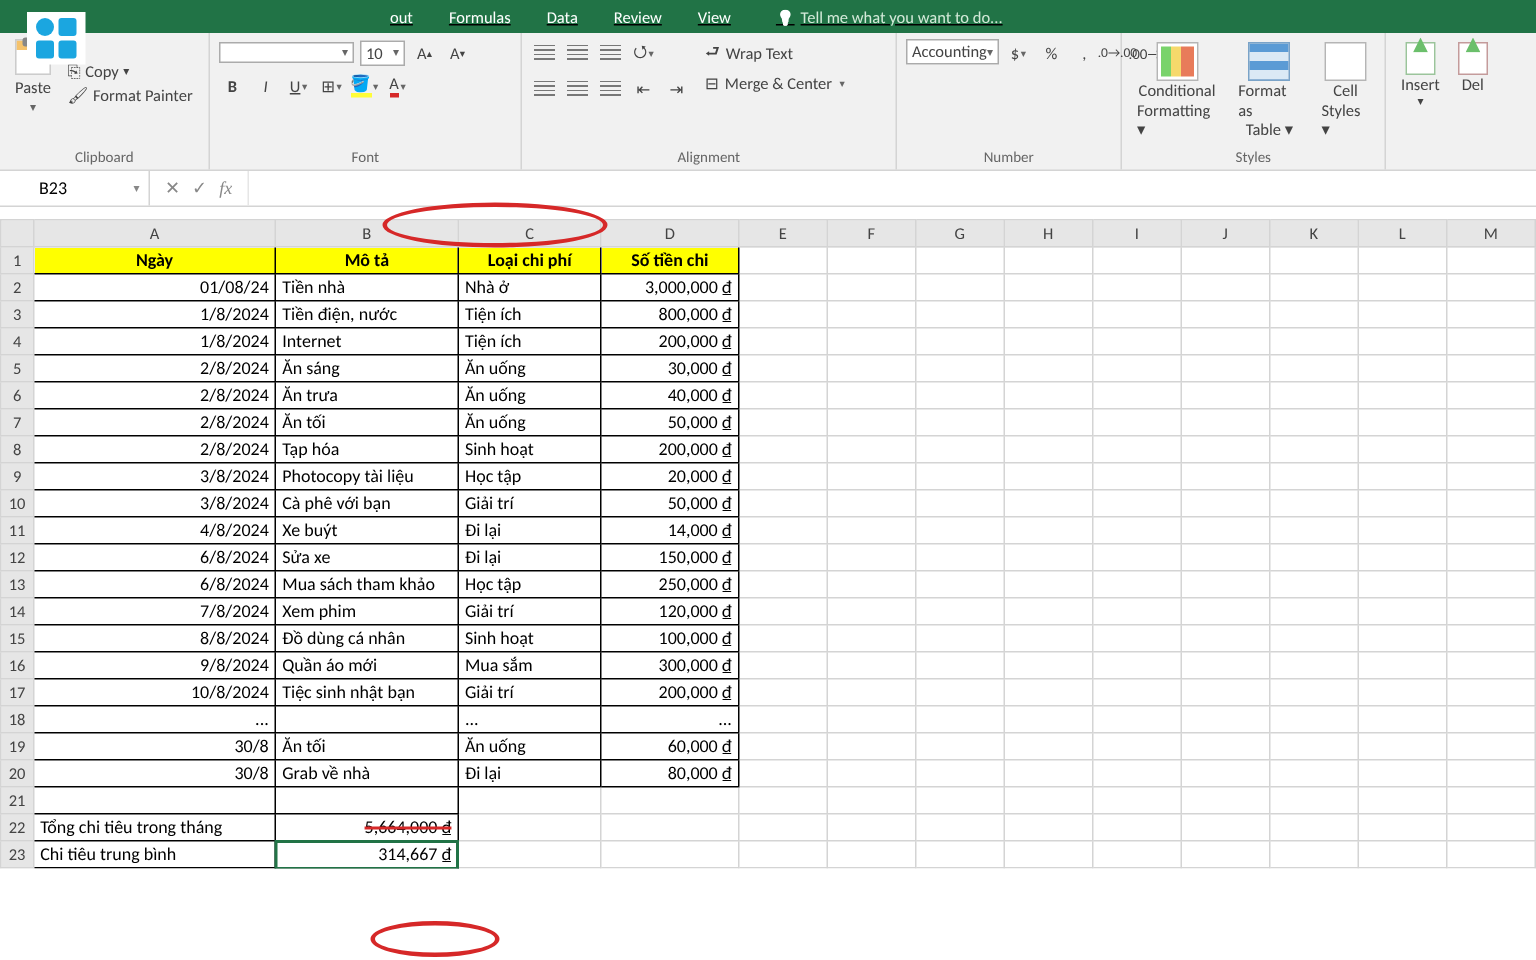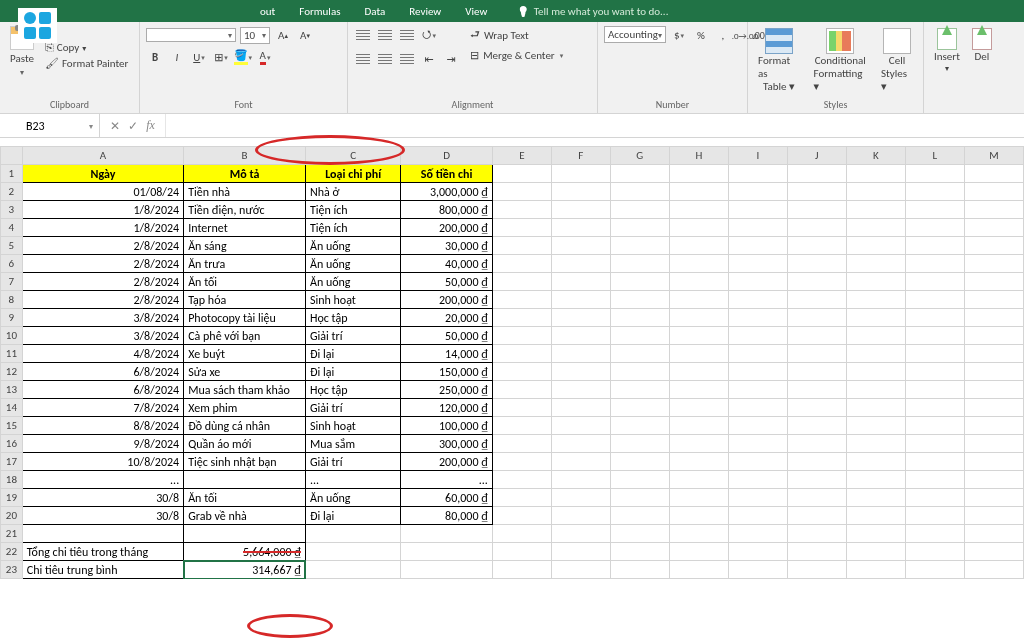--- a/index.html
+++ b/index.html
@@ -6,21 +6,21 @@
 body { background: #fff; overflow: hidden; width: 1024px; height: 640px; position: relative; }
 
 
 .logo { position: absolute; top: 8px; left: 18px; z-index: 100; display: flex; align-items: center; gap: 8px; background: #fff; padding: 4px 6px; }
 .logo-dots { display: grid; grid-template-columns: repeat(2, 12px); grid-template-rows: repeat(2, 12px); gap: 3px; }
 .logo-dots span { background: #1ba6e0; border-radius: 2px; }
 .logo-dots span:nth-child(1){ border-radius:50%; }
 .logo-text { font-size: 22px; font-weight: 700; letter-spacing: 1px; color: #1ba6e0; }
 
 
-.tabbar { background: #217346; height: 22px; display: flex; align-items: center; padding-left: 248px; gap: 0; }
+.tabbar { background: #217346; height: 22px; display: flex; align-items: center; padding-left: 248px; gap: 0; text-decoration: underline; }
 .tab { color: #fff; font-size: 11px; padding: 4px 12px; cursor: pointer; }
 .tellme { color: #d4ead9; font-size: 11px; padding-left: 18px; display: flex; align-items: center; gap: 4px; }
 .tellme::before { content: "💡"; font-size: 10px; filter: grayscale(1) brightness(2.2); }
 
 
 .ribbon { background: #f1f1f1; height: 92px; border-bottom: 1px solid #d4d4d4; display: flex; }
 .group { border-right: 1px solid #d4d4d4; padding: 2px 6px 0 6px; display: flex; flex-direction: column; justify-content: space-between; }
 .group-label { text-align: center; font-size: 10px; color: #666; padding-bottom: 2px; }
 .group-body { display: flex; align-items: flex-start; gap: 4px; flex: 1; }
 .btn-col { display: flex; flex-direction: column; gap: 1px; font-size: 11px; color: #444; }
@@ -217,28 +217,28 @@
             <span style="font-size:10px">.00→.0</span>
           </div>
       </div>
     </div>
     <div class="group-label">Number</div>
   </div>
 
   <div class="group" style="width:176px">
     <div class="group-body" style="gap:6px;padding-top:2px">
       <div class="bigstack">
+        <span class="cf-icon"></span>
+        <span>Conditional</span>
+        <span><span>Formatting</span> ▾</span>
+      </div>
+      <div class="bigstack">
         <span class="tbl-icon"></span>
         <span>Format as</span>
         <span><span>Table</span> ▾</span>
-      </div>
-      <div class="bigstack">
-        <span class="cf-icon"></span>
-        <span>Conditional</span>
-        <span><span>Formatting</span> ▾</span>
       </div>
       <div class="bigstack">
         <span class="styles-icon"></span>
         <span>Cell</span>
         <span><span>Styles</span> ▾</span>
       </div>
     </div>
     <div class="group-label">Styles</div>
   </div>
 

